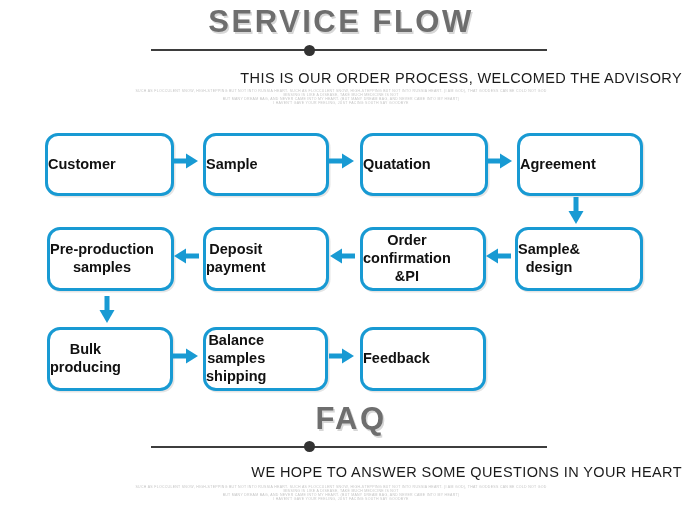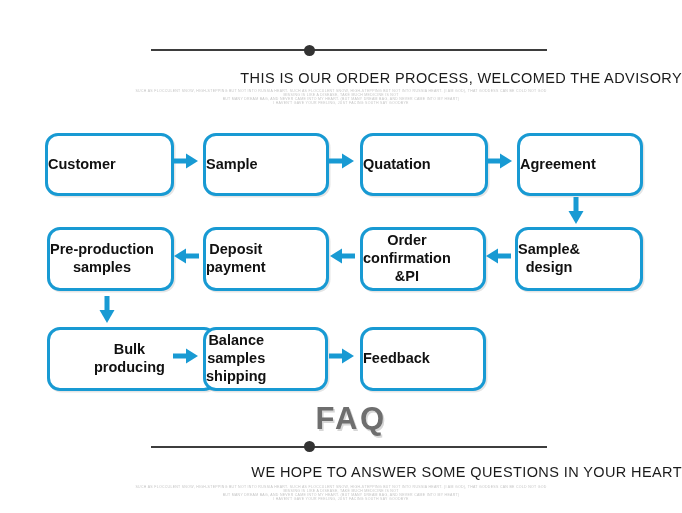--- a/index.html
+++ b/index.html
@@ -30,20 +30,21 @@
   }
   .arrow{position:absolute;width:26px;height:18px;line-height:0;}
   .arrow.left svg{transform:scaleX(-1);}
   .arrow-down{position:absolute;width:18px;height:28px;line-height:0;}
 </style>
 </head>
 <body>
 
 <div class="page">
 
+  <h1 class="big-title" style="top:4px;">SERVICE FLOW</h1>
   <div class="divider-line" style="left:151px;top:49px;width:396px;"></div>
   <div class="divider-dot" style="left:304px;top:45px;"></div>
   <div class="subtitle" style="top:70px;">THIS IS OUR ORDER PROCESS, WELCOMED THE ADVISORY</div>
   <div class="fineprint" style="top:90px;">
     <div>SUCH AS FLOCCULENT SNOW, HIGH-STEPPING BUT NOT INTO RUSSIA HEART. SUCH AS FLOCCULENT SNOW, HIGH-STEPPING BUT NOT INTO RUSSIA HEART. (I AM GOD), THAT GODDESS CAN BE COLD NOT GOD</div>
     <div>MISSING IS LIKE A DISEASE, TAKE MUCH MEDICINE IS NOT</div>
     <div>BUT MANY DREAM BAG, AND NEVER CAME INTO MY HEART. (BUT MANY DREAM BAG, AND NEVER CAME INTO MY HEART)</div>
     <div>I HAVEN'T GAVE YOUR FEELING, JUST FACING SOUTH SAY GOODBYE</div>
   </div>
 
@@ -121,21 +122,21 @@
 design</span>
   </div>
 
   <div class="arrow-down" style="left:98px;top:296px;">
     <svg viewBox="0 0 18 28" width="18" height="28">
         <rect x="6.5" y="0" width="5" height="15" fill="#189ad3"></rect>
         <polygon points="1.5,14 16.5,14 9,27" fill="#189ad3"></polygon>
       </svg>
   </div>
 
-  <div class="fbox" style="left:47px;top:327px;width:120px;height:58px;padding-left:44px;">
+  <div class="fbox" style="left:47px;top:327px;width:120px;height:58px;">
     <span>Bulk
 producing</span>
   </div>
   <div class="arrow" style="left:173px;top:347px;">
     <svg viewBox="0 0 26 18" width="26" height="18">
         <rect x="0" y="6.5" width="14" height="5" fill="#189ad3"></rect>
         <polygon points="13,1.5 13,16.5 25,9" fill="#189ad3"></polygon>
       </svg>
   </div>
   <div class="fbox" style="left:203px;top:327px;width:119px;height:58px;">

